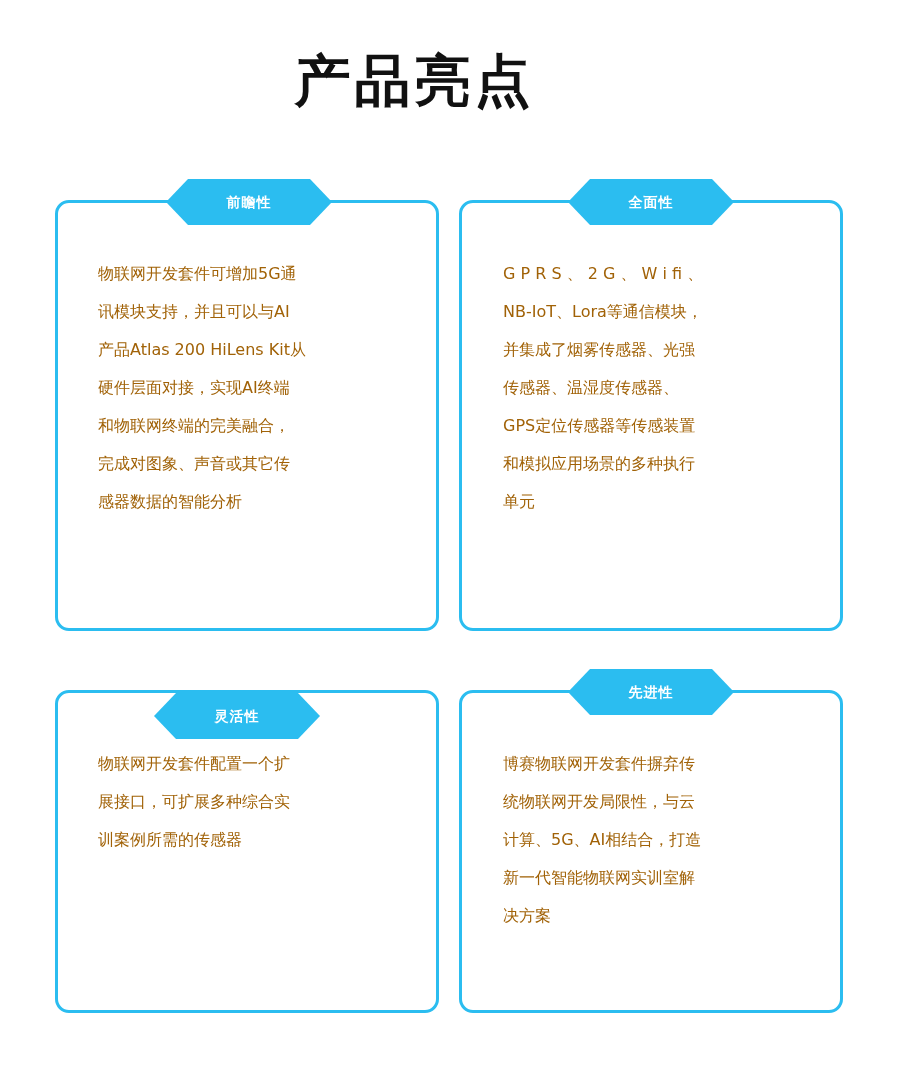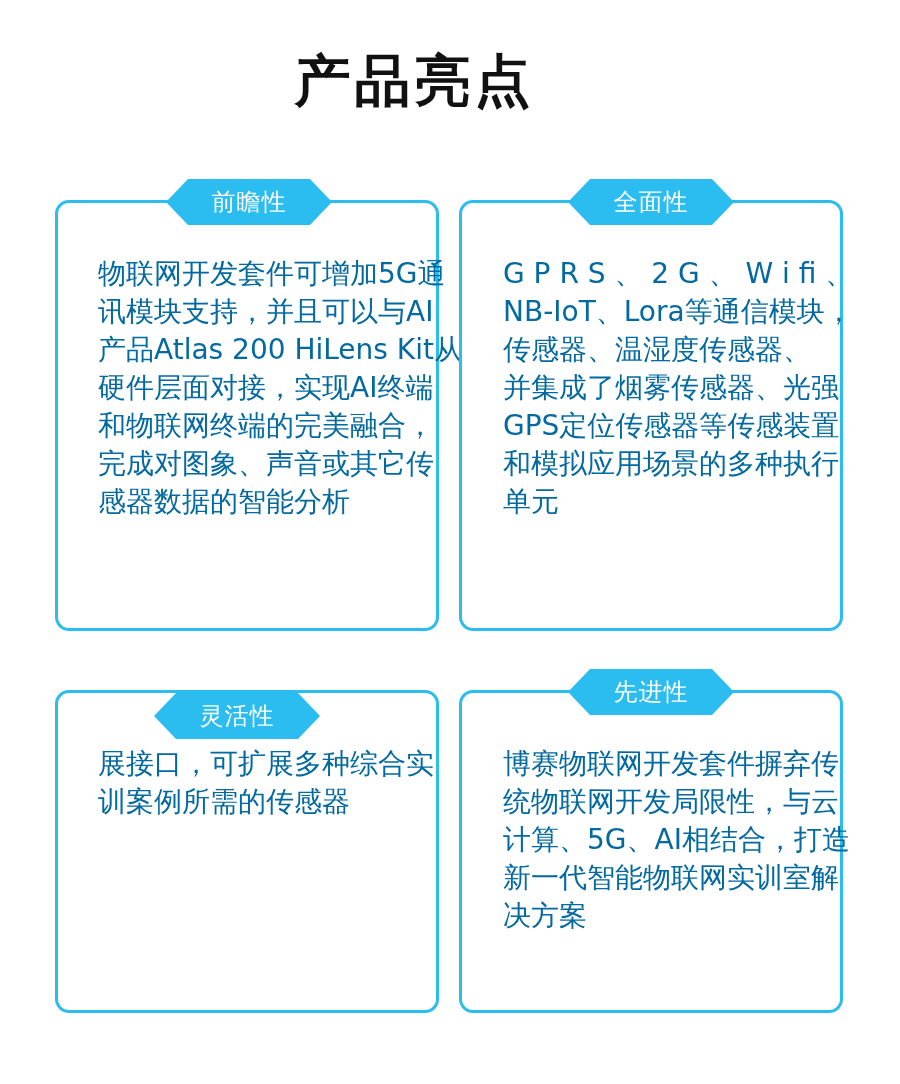--- a/index.html
+++ b/index.html
@@ -4,22 +4,22 @@
 <style>
   html, body { margin:0; padding:0; background:#ffffff; }
   body { width:900px; height:1084px; position:relative; overflow:hidden;
          font-family:"DejaVu Sans", "Liberation Sans", sans-serif; color:#222; }
   .title { position:absolute; left:0; top:46px; width:829px; text-align:center;
            font-size:56px; font-weight:bold; letter-spacing:4px; color:#111; line-height:70px; }
   .card { position:absolute; border:3px solid #2bbdf0; border-radius:14px; box-sizing:border-box; background:#fff; }
   .tab { position:absolute; height:46px; width:166px; }
   .tab svg { position:absolute; left:0; top:0; }
   .tab-label { position:absolute; left:0; top:0; width:166px; height:52px; line-height:46px;
-               text-align:center; color:#fff; font-weight:normal; font-size:24px; letter-spacing:1px; }
-  .body-text { position:absolute; font-size:28px; line-height:38px; color:#0369a1; }
+               text-align:center; color:#fff; font-weight:bold; font-size:14px; letter-spacing:1px; }
+  .body-text { position:absolute; font-size:16px; line-height:38px; color:#a16207; }
   .body-text div { white-space:pre; }
 </style>
 </head>
 <body>
 
 <div class="title">产品亮点</div>
 
 <div class="card" style="left:55px;top:200px;width:384px;height:431px;"></div>
 <div class="tab" style="left:166px;top:179px;">
   <svg width="166" height="46" viewBox="0 0 166 46">
@@ -40,35 +40,36 @@
 <div class="card" style="left:459px;top:200px;width:384px;height:431px;"></div>
 <div class="tab" style="left:568px;top:179px;">
   <svg width="166" height="46" viewBox="0 0 166 46">
       <polygon points="22,0 144,0 166,23 144,46 22,46 0,23" fill="#2bbdf0"></polygon>
     </svg>
   <div class="tab-label">全面性</div>
 </div>
 <div class="body-text" style="left:503px;top:255px;">
   <div>G P R S 、 2 G 、 W i fi 、</div>
   <div>NB-IoT、Lora等通信模块，</div>
+  <div>并集成了烟雾传感器、光强</div>
   <div>传感器、温湿度传感器、</div>
-  <div>并集成了烟雾传感器、光强</div>
   <div>GPS定位传感器等传感装置</div>
   <div>和模拟应用场景的多种执行</div>
   <div>单元</div>
 </div>
 
 <div class="card" style="left:55px;top:690px;width:384px;height:323px;"></div>
 <div class="tab" style="left:154px;top:669px;margin-top:24px;">
   <svg width="166" height="46" viewBox="0 0 166 46">
       <polygon points="22,0 144,0 166,23 144,46 22,46 0,23" fill="#2bbdf0"></polygon>
     </svg>
   <div class="tab-label">灵活性</div>
 </div>
 <div class="body-text" style="left:98px;top:745px;">
+  <div>物联网开发套件配置一个扩</div>
   <div>展接口，可扩展多种综合实</div>
   <div>训案例所需的传感器</div>
 </div>
 
 <div class="card" style="left:459px;top:690px;width:384px;height:323px;"></div>
 <div class="tab" style="left:568px;top:669px;">
   <svg width="166" height="46" viewBox="0 0 166 46">
       <polygon points="22,0 144,0 166,23 144,46 22,46 0,23" fill="#2bbdf0"></polygon>
     </svg>
   <div class="tab-label">先进性</div>

